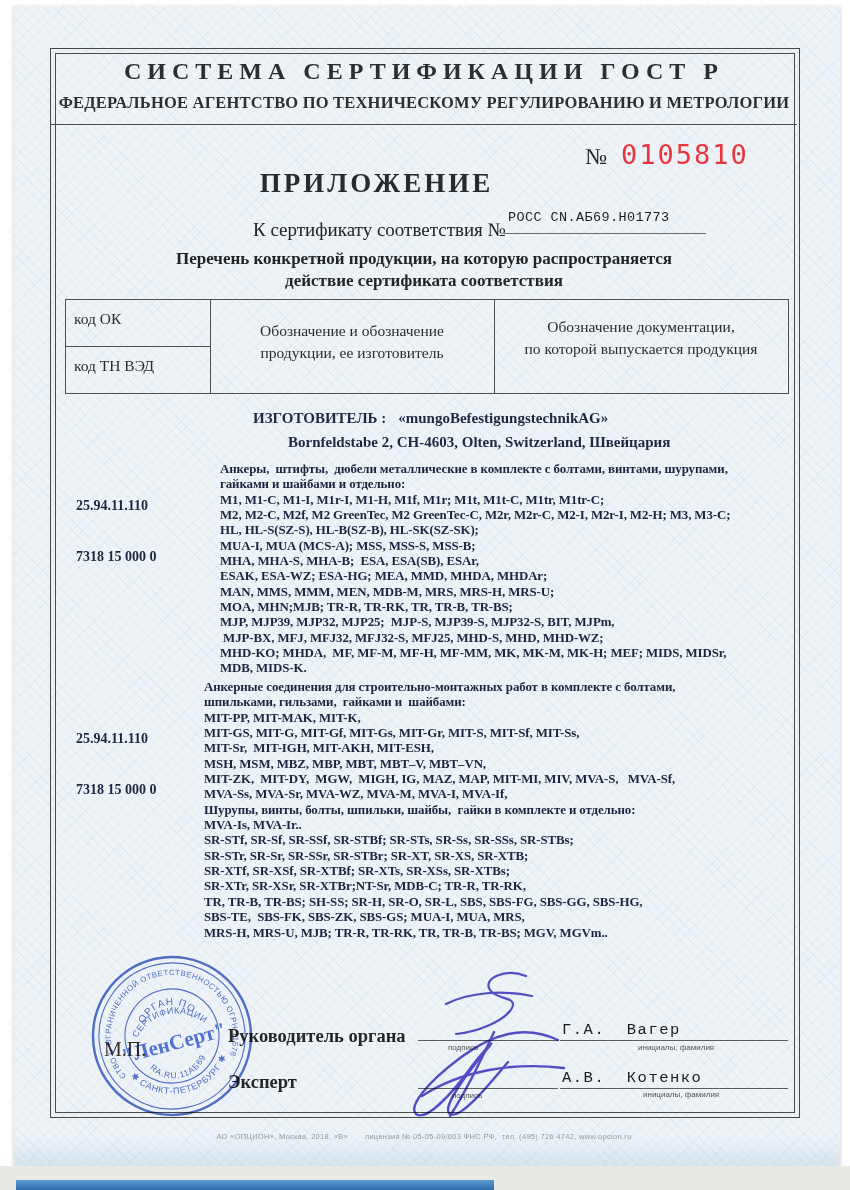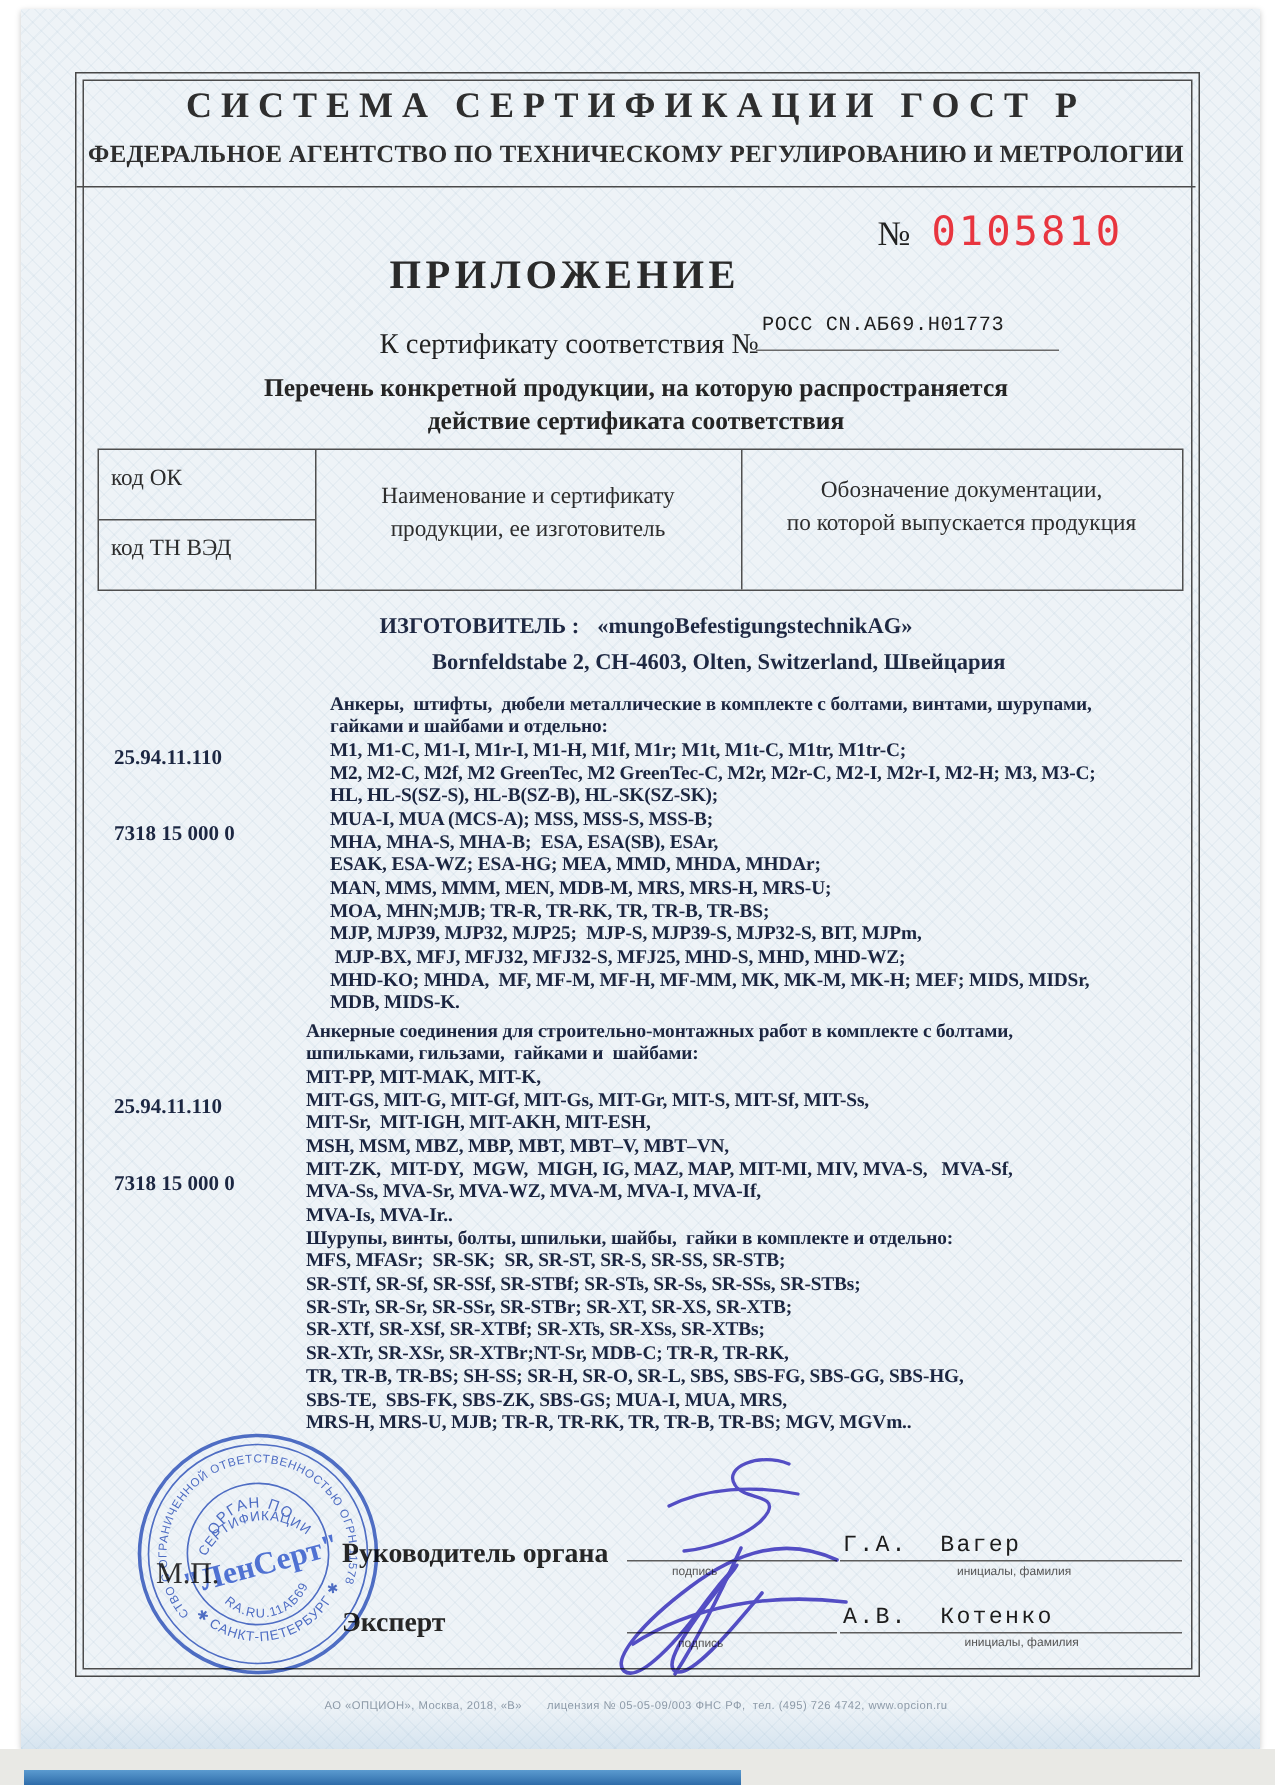--- a/index.html
+++ b/index.html
@@ -106,21 +106,21 @@
   <div class="abs ctr sub1">Перечень конкретной продукции,  на которую распространяется</div>
   <div class="abs ctr sub2">действие сертификата соответствия</div>
 
   <div class="abs ptable">
     <div class="abs vd1"></div>
     <div class="abs vd2"></div>
     <div class="abs hd"></div>
     <div class="abs tcell c1a">код ОК</div>
     <div class="abs tcell c1b">код ТН ВЭД</div>
     <div class="abs tcell c2 ctr">
-      <div>Наименование и сертификату</div>
+      <div>Обозначение и обозначение</div>
       <div>продукции, ее изготовитель</div>
     </div>
     <div class="abs tcell c3 ctr">
       <div>Обозначение документации,</div>
       <div>по которой выпускается продукция</div>
     </div>
   </div>
 
   <div class="abs mfr"><span>ИЗГОТОВИТЕЛЬ :</span><span class="gap"></span><span>«mungoBefestigungstechnikAG»</span></div>
   <div class="abs addr">Bornfeldstabe 2, CH-4603, Olten, Switzerland, Швейцария</div>
@@ -152,23 +152,22 @@
   </div>
   <div class="abs plines2">
       <div class="pline">Анкерные соединения для строительно-монтажных работ в комплекте с болтами,</div>
       <div class="pline">шпильками, гильзами,  гайками и  шайбами:</div>
       <div class="pline">MIT-PP, MIT-MAK, MIT-K,</div>
       <div class="pline">MIT-GS, MIT-G, MIT-Gf, MIT-Gs, MIT-Gr, MIT-S, MIT-Sf, MIT-Ss,</div>
       <div class="pline">MIT-Sr,  MIT-IGH, MIT-AKH, MIT-ESH,</div>
       <div class="pline">MSH, MSM, MBZ, MBP, MBT, MBT–V, MBT–VN,</div>
       <div class="pline">MIT-ZK,  MIT-DY,  MGW,  MIGH, IG, MAZ, MAP, MIT-MI, MIV, MVA-S,   MVA-Sf,</div>
       <div class="pline">MVA-Ss, MVA-Sr, MVA-WZ, MVA-M, MVA-I, MVA-If,</div>
+      <div class="pline">Шурупы, винты, болты, шпильки, шайбы,  гайки в комплекте и отдельно:</div>
       <div class="pline">MVA-Is, MVA-Ir..</div>
-      <div class="pline">Шурупы, винты, болты, шпильки, шайбы,  гайки в комплекте и отдельно:</div>
-      <div class="pline">MFS, MFASr;  SR-SK;  SR, SR-ST, SR-S, SR-SS, SR-STB;</div>
       <div class="pline">SR-STf, SR-Sf, SR-SSf, SR-STBf; SR-STs, SR-Ss, SR-SSs, SR-STBs;</div>
       <div class="pline">SR-STr, SR-Sr, SR-SSr, SR-STBr; SR-XT, SR-XS, SR-XTB;</div>
       <div class="pline">SR-XTf, SR-XSf, SR-XTBf; SR-XTs, SR-XSs, SR-XTBs;</div>
       <div class="pline">SR-XTr, SR-XSr, SR-XTBr;NT-Sr, MDB-C; TR-R, TR-RK,</div>
       <div class="pline">TR, TR-B, TR-BS; SH-SS; SR-H, SR-O, SR-L, SBS, SBS-FG, SBS-GG, SBS-HG,</div>
       <div class="pline">SBS-TE,  SBS-FK, SBS-ZK, SBS-GS; MUA-I, MUA, MRS,</div>
       <div class="pline">MRS-H, MRS-U, MJB; TR-R, TR-RK, TR, TR-B, TR-BS; MGV, MGVm..</div>
     </div>
 
   <div class="abs sig-role role1">Руководитель органа</div>

